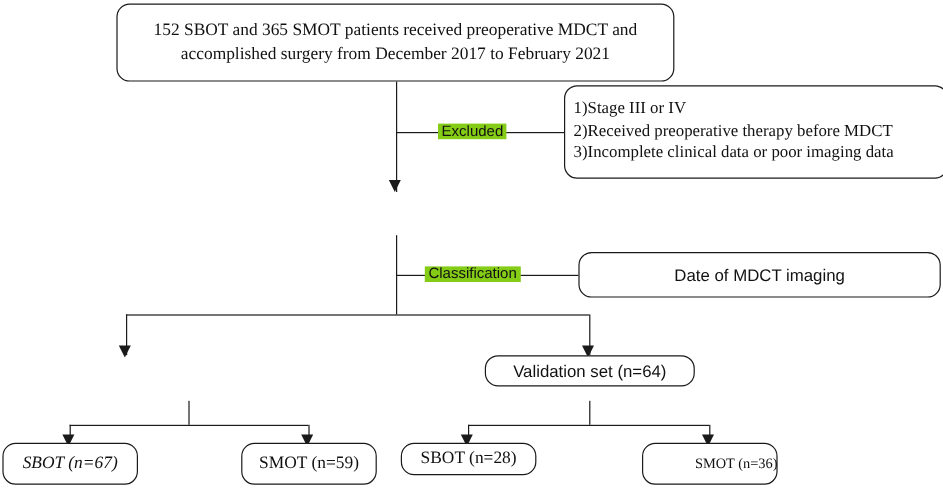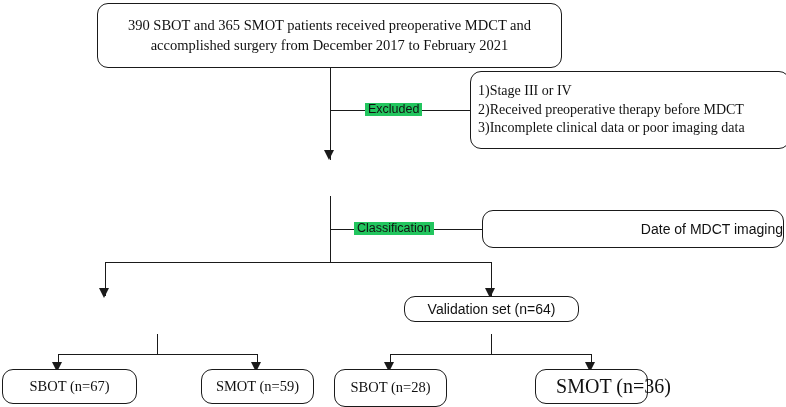--- a/index.html
+++ b/index.html
@@ -58,21 +58,21 @@
     height: 0;
     border-left: 5.5px solid transparent;
     border-right: 5.5px solid transparent;
     border-top: 10px solid #1a1a1a;
     z-index: 2;
   }
   .conn-label {
     position: absolute;
     font-family: "Liberation Sans", sans-serif;
     color: #111111;
-    background: #22c55e;
+    background: #84cc16;
     padding: 0 3px;
     white-space: nowrap;
     z-index: 4;
     line-height: 1;
   }
 </style>
 </head>
 <body>
 
 <div id="canvas">
@@ -103,52 +103,52 @@
 
   <div class="vline" style="left:491px; top:334px; height:20px;"></div>
   <div class="hline" style="left:390px; top:354px; width:201px;"></div>
   <div class="vline" style="left:390px; top:354px; height:14px;"></div>
   <div class="arrow" style="left:384.2px; top:362px;"></div>
   <div class="vline" style="left:591px; top:354px; height:14px;"></div>
   <div class="arrow" style="left:585.2px; top:362px;"></div>
 
   <div class="box serif" style="left:97px; top:3px; width:465px; height:65px; font-size:14.5px;">
     <div class="inner">
-      <span class="line">390 SBOT and 365 SMOT patients received preoperative MDCT and</span>
+      <span class="line">152 SBOT and 365 SMOT patients received preoperative MDCT and</span>
       <span class="line">accomplished surgery from December 2017 to February 2021</span>
     </div>
   </div>
 
   <div class="box serif left-align" style="left:470px; top:71px; width:320px; height:78px; font-size:14px;">
     <div class="inner">
       <span class="line">1)Stage III or IV</span>
       <span class="line">2)Received preoperative therapy before MDCT</span>
       <span class="line">3)Incomplete clinical data or poor imaging data</span>
     </div>
   </div>
 
 
-  <div class="box sans" style="left:482px; top:210px; width:302px; height:38px; font-size:14px;justify-content:flex-end;">
+  <div class="box sans" style="left:482px; top:210px; width:302px; height:38px; font-size:14px;">
     <span class="line">Date of MDCT imaging</span>
   </div>
 
 
   <div class="box sans" style="left:404px; top:296px; width:175px; height:26px; font-size:14px;">
     <span class="line">Validation set (n=64)</span>
   </div>
 
-  <div class="box serif" style="left:2px; top:369px; width:135px; height:35px; font-size:14.5px;">
+  <div class="box serif" style="left:2px; top:369px; width:113px; height:35px; font-size:14.5px;font-style:italic;">
     <span class="line">SBOT (n=67)</span>
   </div>
 
   <div class="box serif" style="left:201px; top:369px; width:113px; height:35px; font-size:14.5px;">
     <span class="line">SMOT (n=59)</span>
   </div>
 
-  <div class="box serif" style="left:334px; top:369px; width:113px; height:38px; font-size:14.5px;">
+  <div class="box serif" style="left:334px; top:369px; width:113px; height:27px; font-size:14.5px;">
     <span class="line">SBOT (n=28)</span>
   </div>
 
-  <div class="box serif" style="left:535px; top:369px; width:113px; height:35px; font-size:20px;padding-left:44px;">
+  <div class="box serif" style="left:535px; top:369px; width:113px; height:35px; font-size:12px;padding-left:44px;">
     <span class="line">SMOT (n=36)</span>
   </div>
 
 </div>
 
 </body></html>

